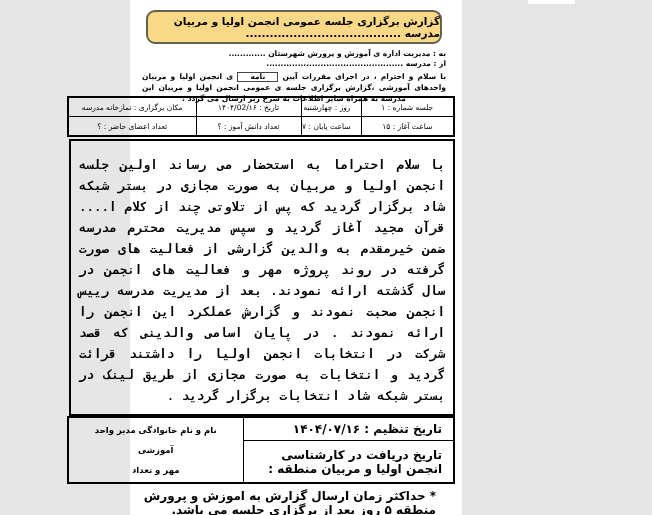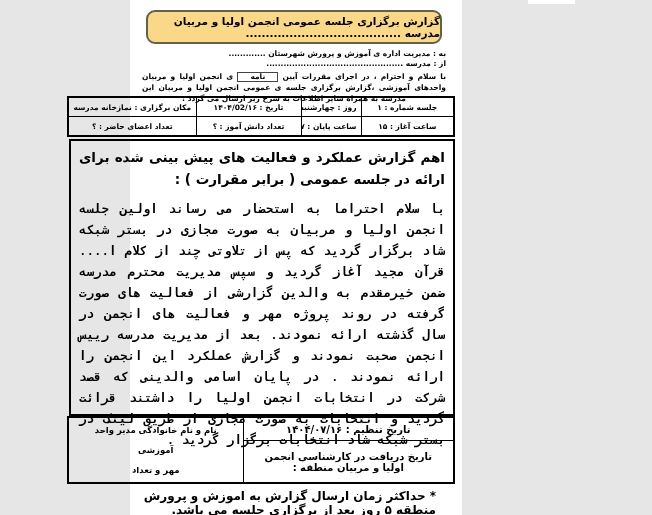--- a/index.html
+++ b/index.html
@@ -28,41 +28,41 @@
     margin-top:2px;text-align:justify;text-align-last:center;line-height:11px;
   }
   .intro .hl{border:1px solid #444;padding:0 12px;display:inline-block;line-height:8px;}
   table{border-collapse:collapse;table-layout:fixed;}
   .info-table{
     position:absolute;top:96px;right:7px;width:386px;
     border:2px solid #000;
   }
   .info-table td{
     border:1.5px solid #000;height:18px;
-    font-size:7.5px;font-weight:bold;text-align:center;padding:0 4px;
+    font-size:7.5px;font-weight:normal;text-align:center;padding:0 10px;
     overflow:hidden;white-space:nowrap;
   }
   .report-box{
     position:absolute;top:139px;right:7px;width:386px;height:277px;
     box-sizing:border-box;border:2px solid #000;padding:5px 8px 0 8px;
   }
   .report-heading{
     margin:0;font-size:13.5px;font-weight:bold;line-height:22px;text-align:justify;
   }
   .report-body{
     margin:10px 0 0 0;font-size:12.5px;font-weight:bold;line-height:21px;text-align:justify;font-family:Liberation Mono, monospace;
   }
   .footer-table{
     position:absolute;top:416px;right:7px;width:386px;border:2px solid #000;
   }
   .footer-table td{
     border:1.5px solid #000;font-weight:bold;vertical-align:middle;
   }
   .footer-table .date-cell{
-    font-size:10px;text-align:center;padding:2px 11px;
+    font-size:12px;text-align:right;padding:2px 11px;
   }
   .footer-table .sig-cell{
     font-size:8.5px;text-align:center;line-height:20px;padding:2px 8px;
   }
   .row-a{height:23px;}
   .row-b{height:41px;}
   .footnote{
     position:absolute;top:489px;right:26px;left:10px;
     font-size:12px;font-weight:bold;text-align:right;
   }
@@ -101,21 +101,20 @@
     <tr>
       <td>ساعت آغاز : ۱۵</td>
       <td>ساعت پایان : ۱۷</td>
       <td>تعداد دانش آموز : ؟</td>
       <td>تعداد اعضای حاضر : ؟</td>
     </tr>
   </tbody>
     </table>
 
   <div class="report-box">
-    <p class="report-heading">اهم گزارش عملکرد و فعالیت های پیش بینی شده برای ارائه در جلسه عمومی ( برابر مقرارت ) :</p>
     <p class="report-body">با سلام احتراما به استحضار می رساند اولین جلسه انجمن اولیا و مربیان به صورت مجازی در بستر شبکه شاد برگزار گردید که پس از تلاوتی چند از کلام ا.... قرآن  مجید آغاز گردید و سپس مدیریت محترم مدرسه ضمن خیرمقدم به والدین گزارشی از فعالیت های صورت گرفته در روند پروژه مهر و فعالیت های انجمن در سال گذشته ارائه نمودند. بعد از  مدیریت مدرسه رییس انجمن صحبت نمودند و گزارش عملکرد این انجمن را ارائه نمودند . در پایان اسامی  والدینی که قصد شرکت در انتخابات انجمن اولیا را داشتند قرائت گردید و انتخابات به صورت مجازی از طریق لینک در بستر شبکه شاد انتخابات برگزار گردید .</p>
   </div>
 
   <table class="footer-table" dir="rtl">
     <colgroup>
       <col style="width:211px">
         <col style="width:175px">
     </colgroup>
     <tbody>
         <tr class="row-a">

